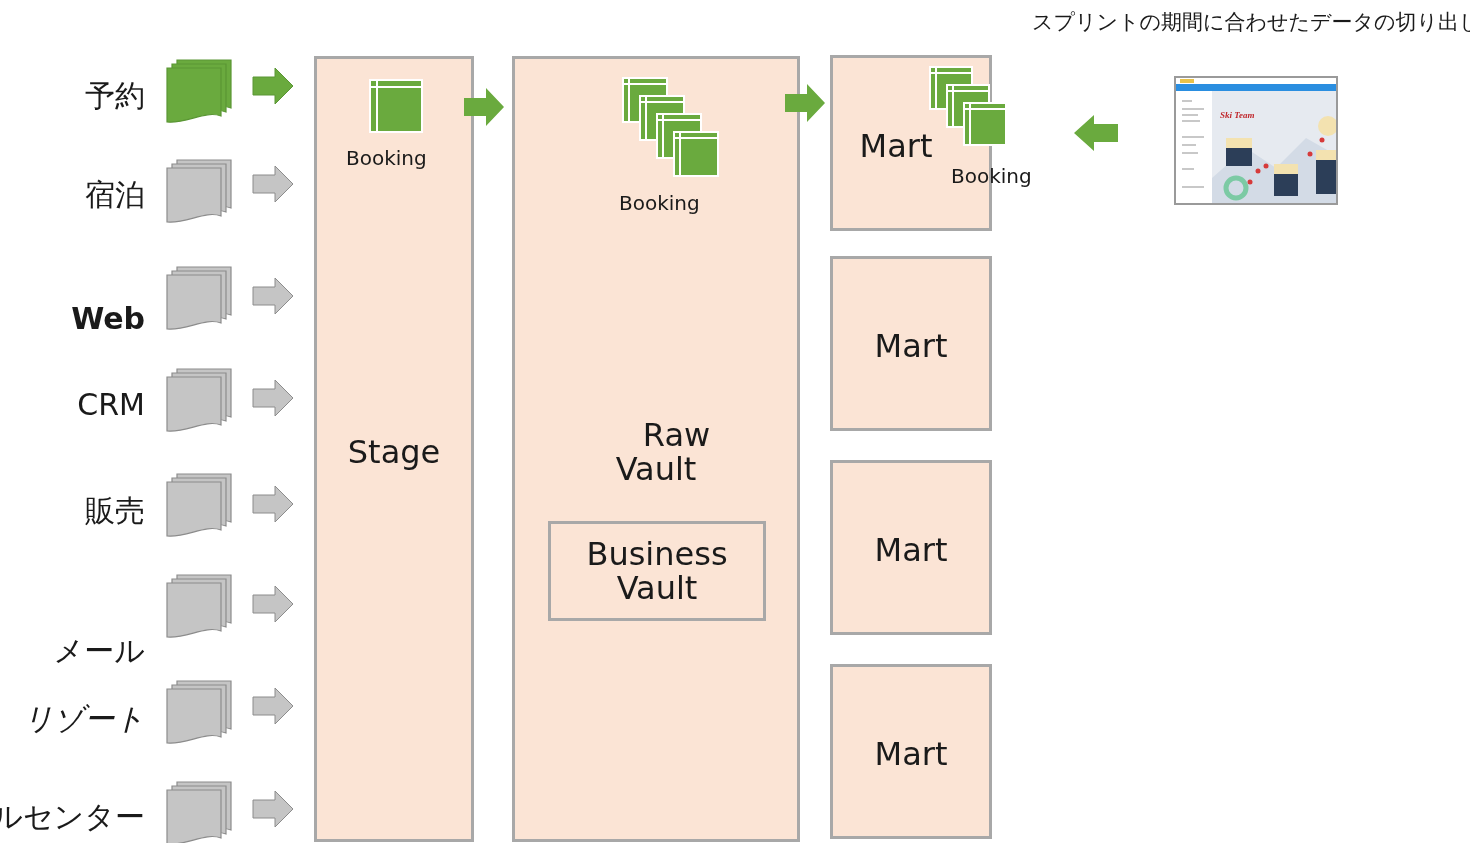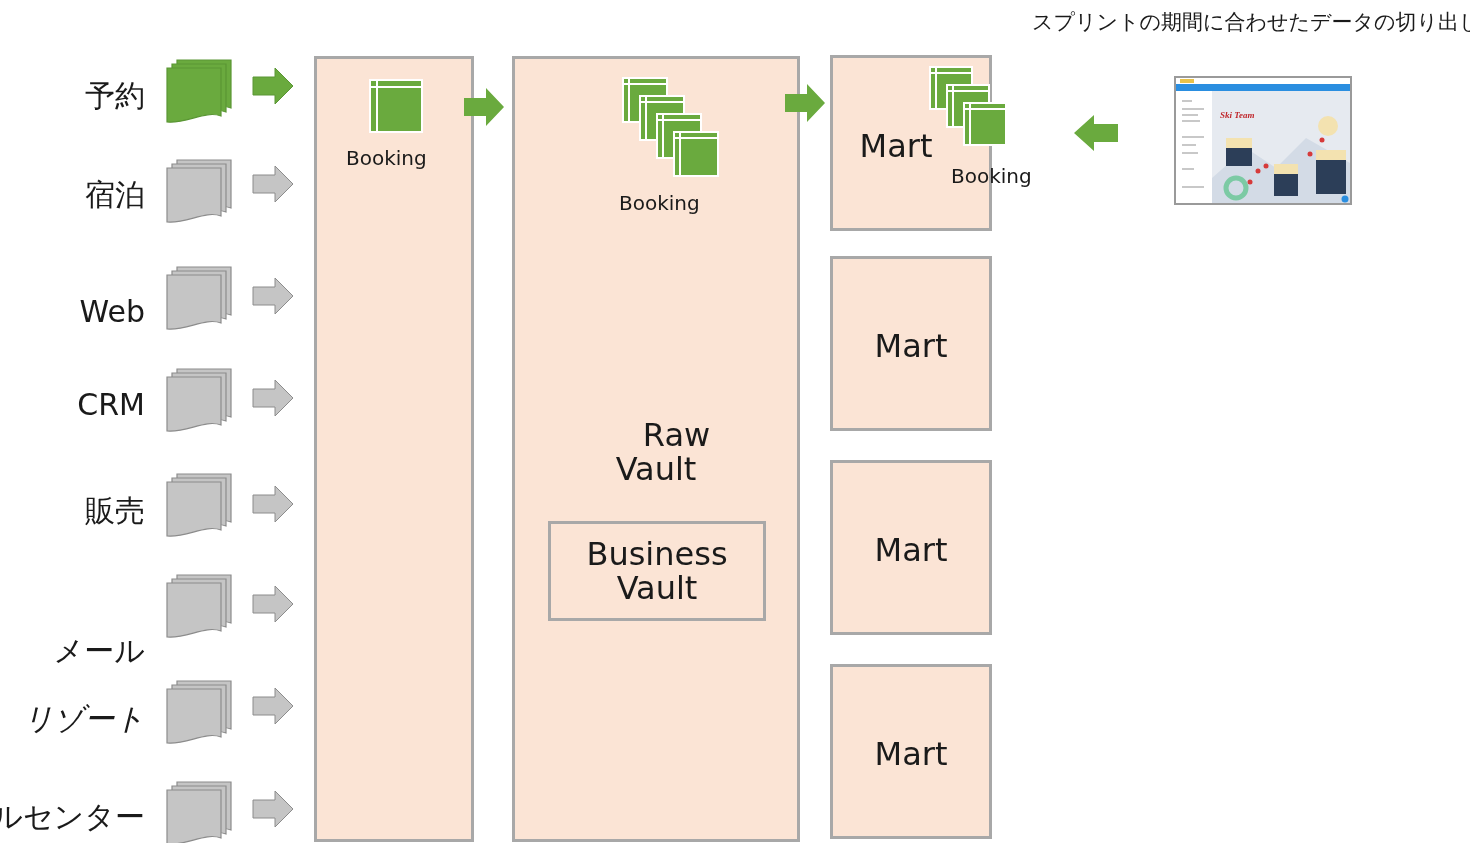--- a/index.html
+++ b/index.html
@@ -7,21 +7,21 @@
          font-family:"DejaVu Sans","Liberation Sans",sans-serif; color:#1a1a1a; }
   .abs { position:absolute; }
   .src-label { position:absolute; right:1325px; font-size:30px; white-space:nowrap; text-align:right; }
   .doc { position:absolute; left:165px; width:70px; height:68px; }
   .src-arrow { position:absolute; left:251px; width:44px; height:40px; }
   .box { position:absolute; background:#fbe4d5; border:3px solid #a8a8a8; box-sizing:border-box; }
   .box-title { position:absolute; left:0; right:0; text-align:center; font-size:32px; line-height:33px; }
   .tbl { position:absolute; }
   .caption { position:absolute; font-size:20px; white-space:nowrap; }
   .bv { position:absolute; border:3px solid #a8a8a8; box-sizing:border-box; background:#fbe4d5; }
-  .thumb { position:absolute; left:1174px; top:76px; width:178px; height:129px; background:#f4f6f8;
+  .thumb { position:absolute; left:1174px; top:76px; width:164px; height:129px; background:#f4f6f8;
            border:2px solid #9a9a9a; box-sizing:border-box; overflow:hidden; }
 </style>
 </head>
 <body>
 
 <div class="abs" style="left:1032px;top:8px;font-size:21px;white-space:nowrap;">スプリントの期間に合わせたデータの切り出し</div>
 
 <div id="sources">
     <div class="src-label" style="top: 76px;">予約</div>
     <svg class="doc" width="70" height="68" style="top: 58px;">
@@ -34,21 +34,21 @@
     </svg>
     <div class="src-label" style="top: 175px;">宿泊</div>
     <svg class="doc" width="70" height="68" style="top: 158px;">
       <path d="M12,2 L66,2 L66,50 C50,44 32,58 12,56 Z" fill="#c5c5c5" stroke="#8c8c8c" stroke-width="1.2"></path>
       <path d="M7,6 L61,6 L61,54 C45,48 27,62 7,60 Z" fill="#c5c5c5" stroke="#8c8c8c" stroke-width="1.2"></path>
       <path d="M2,10 L56,10 L56,58 C40,52 22,66 2,64 Z" fill="#c5c5c5" stroke="#8c8c8c" stroke-width="1.2"></path>
     </svg>
     <svg class="src-arrow" width="44" height="40" style="top: 164px;">
       <polygon points="2,11 24,11 24,2 42,20 24,38 24,29 2,29" fill="#c5c5c5" stroke="#8c8c8c" stroke-width="1"></polygon>
     </svg>
-    <div class="src-label" style="top: 294px;">Web</div>
+    <div class="src-label" style="top: 301px; font-weight: bold;">Web</div>
     <svg class="doc" width="70" height="68" style="top: 265px;">
       <path d="M12,2 L66,2 L66,50 C50,44 32,58 12,56 Z" fill="#c5c5c5" stroke="#8c8c8c" stroke-width="1.2"></path>
       <path d="M7,6 L61,6 L61,54 C45,48 27,62 7,60 Z" fill="#c5c5c5" stroke="#8c8c8c" stroke-width="1.2"></path>
       <path d="M2,10 L56,10 L56,58 C40,52 22,66 2,64 Z" fill="#c5c5c5" stroke="#8c8c8c" stroke-width="1.2"></path>
     </svg>
     <svg class="src-arrow" width="44" height="40" style="top: 276px;">
       <polygon points="2,11 24,11 24,2 42,20 24,38 24,29 2,29" fill="#c5c5c5" stroke="#8c8c8c" stroke-width="1"></polygon>
     </svg>
     <div class="src-label" style="top: 387px;">CRM</div>
     <svg class="doc" width="70" height="68" style="top: 367px;">
@@ -98,20 +98,21 @@
   </div>
 
 <div class="box" style="left:314px;top:56px;width:160px;height:786px;">
   <svg class="tbl" style="left:51px;top:19px;" width="56" height="56">
     <rect x="1" y="1" width="54" height="54" fill="#fff"></rect>
     <rect x="3" y="3" width="50" height="50" fill="#6aaa3e"></rect>
     <rect x="3" y="8" width="50" height="2" fill="#fff"></rect>
     <rect x="8" y="3" width="2" height="50" fill="#fff"></rect>
   </svg>
   <div class="caption" style="left:29px;top:87px;">Booking</div>
+  <div class="box-title" style="top:377px;">Stage</div>
 </div>
 
 <svg class="abs" style="left:462px;top:86px;" width="44" height="42">
   <polygon points="2,12 24,12 24,2 42,21 24,40 24,30 2,30" fill="#6aaa3e"></polygon>
 </svg>
 
 <div class="box" style="left:512px;top:56px;width:288px;height:786px;">
   <svg class="tbl" style="left:107px;top:18px;" width="100" height="104">
     <g id="rvstack">
         <g>

